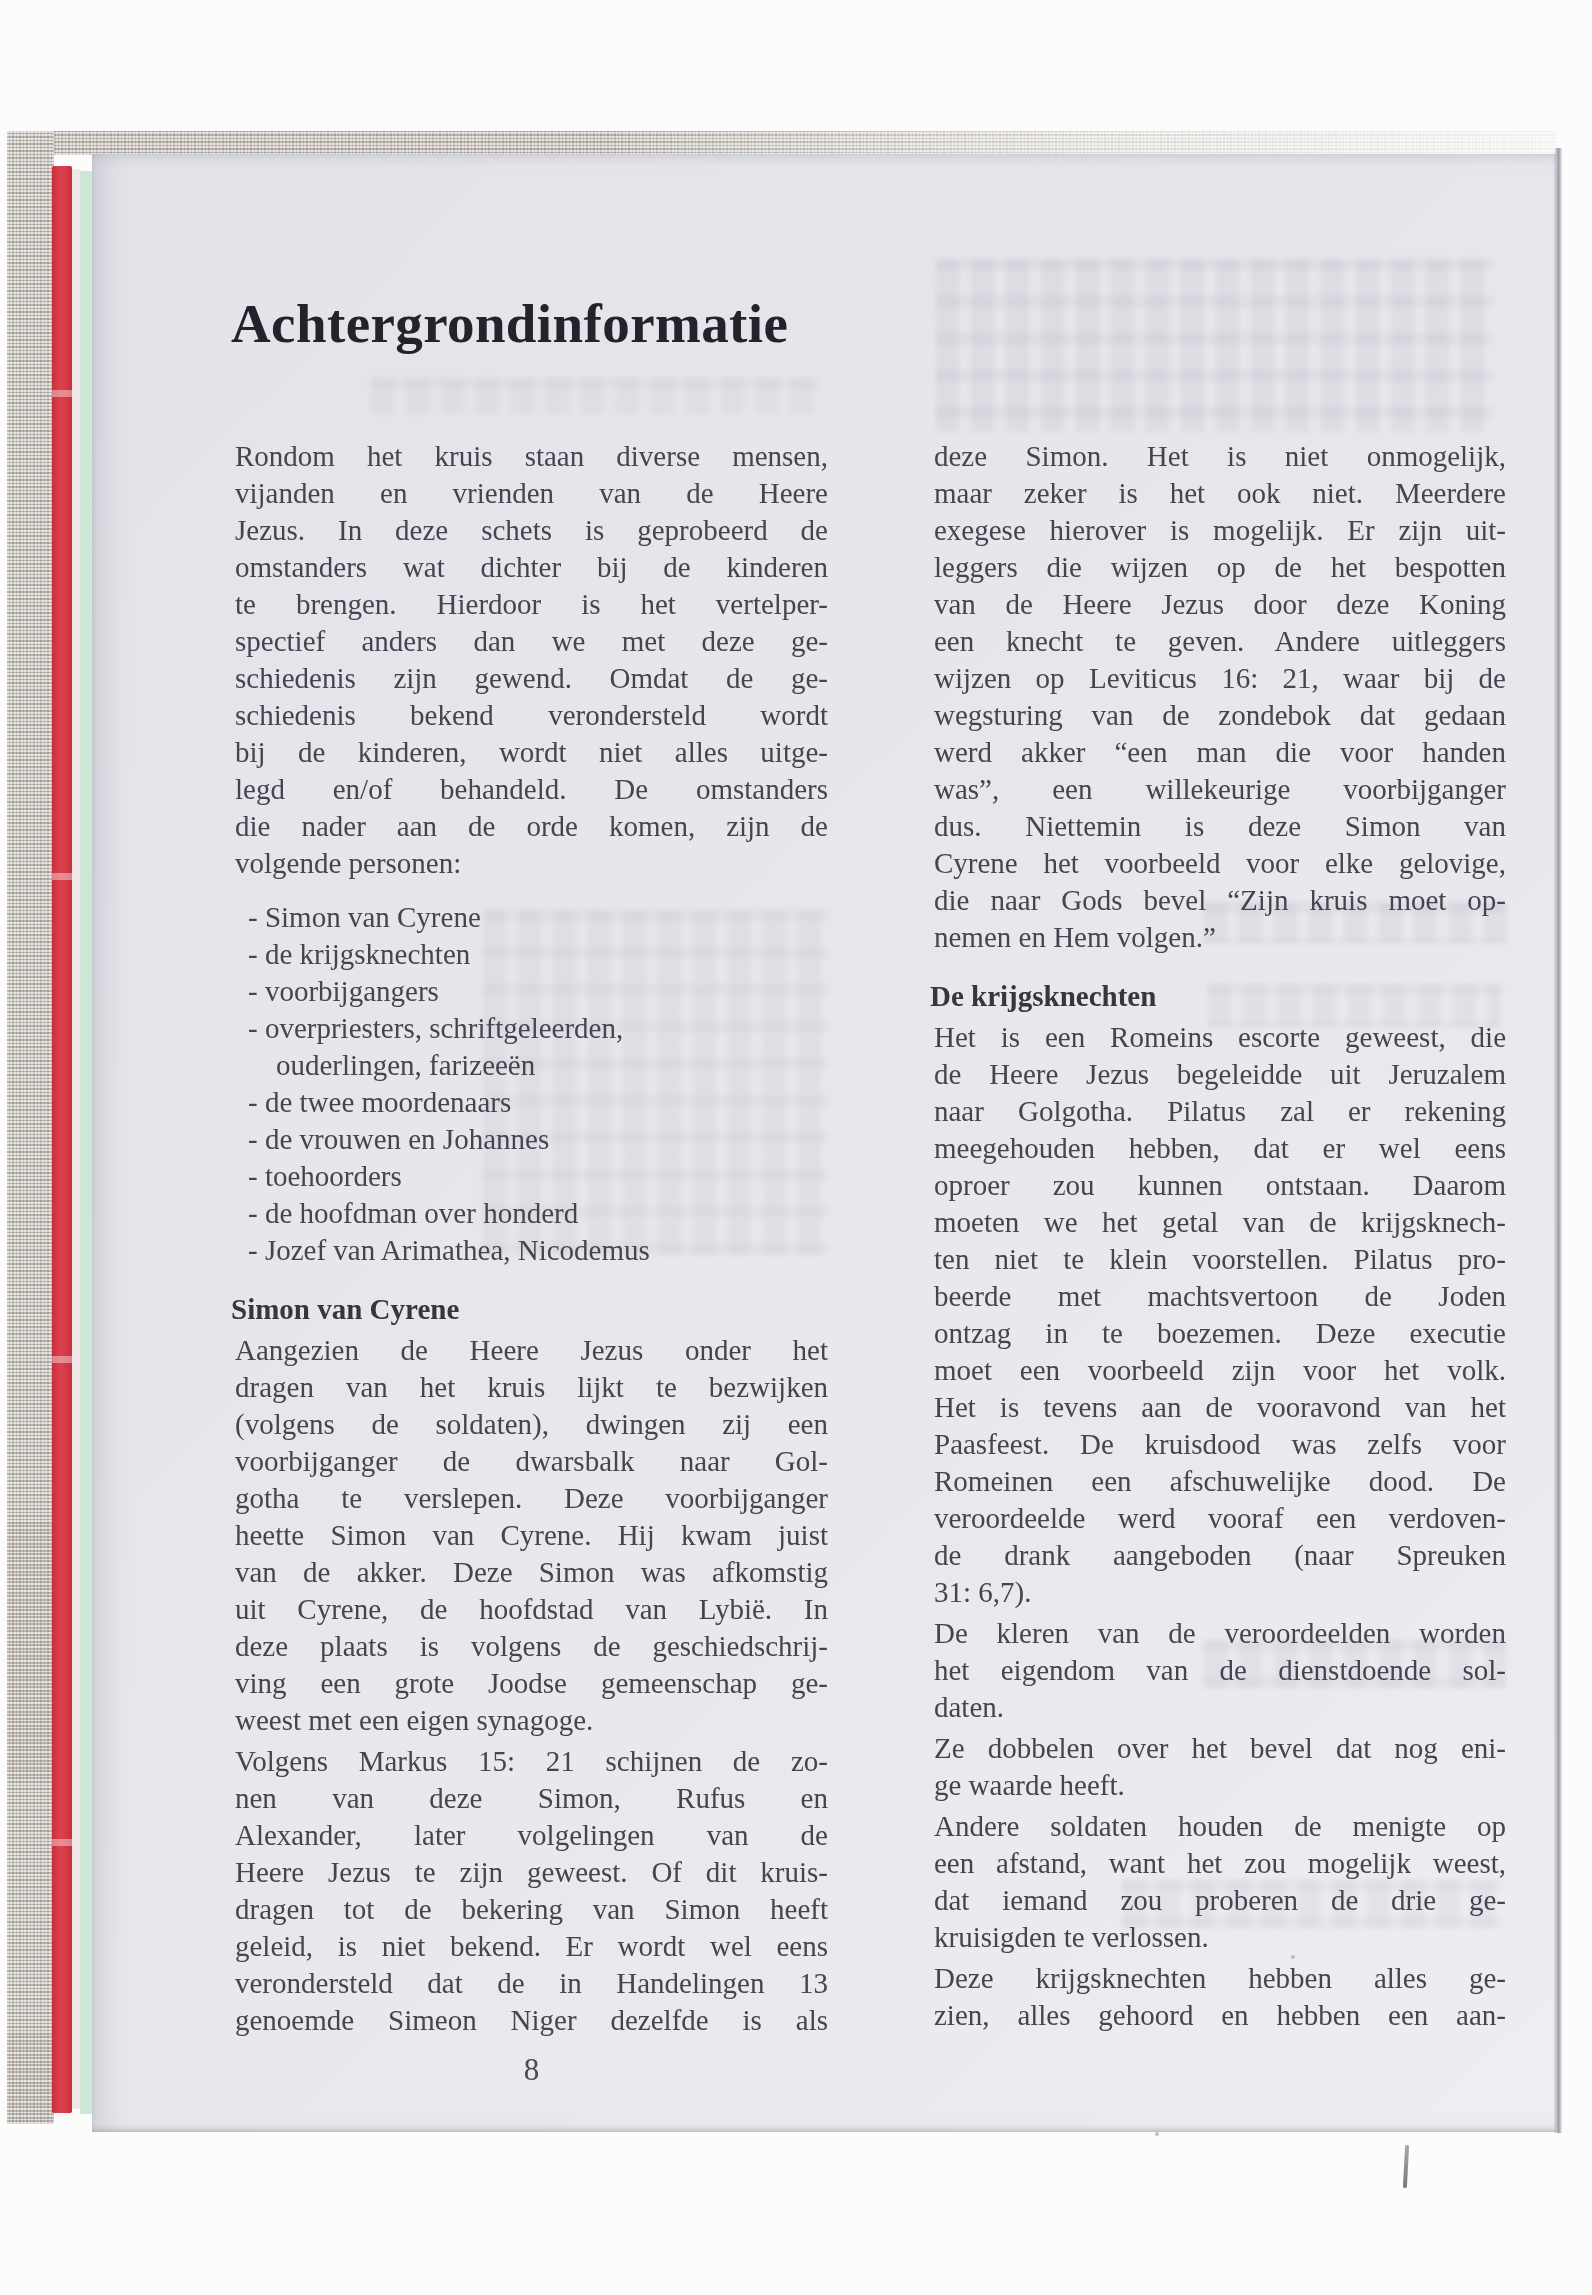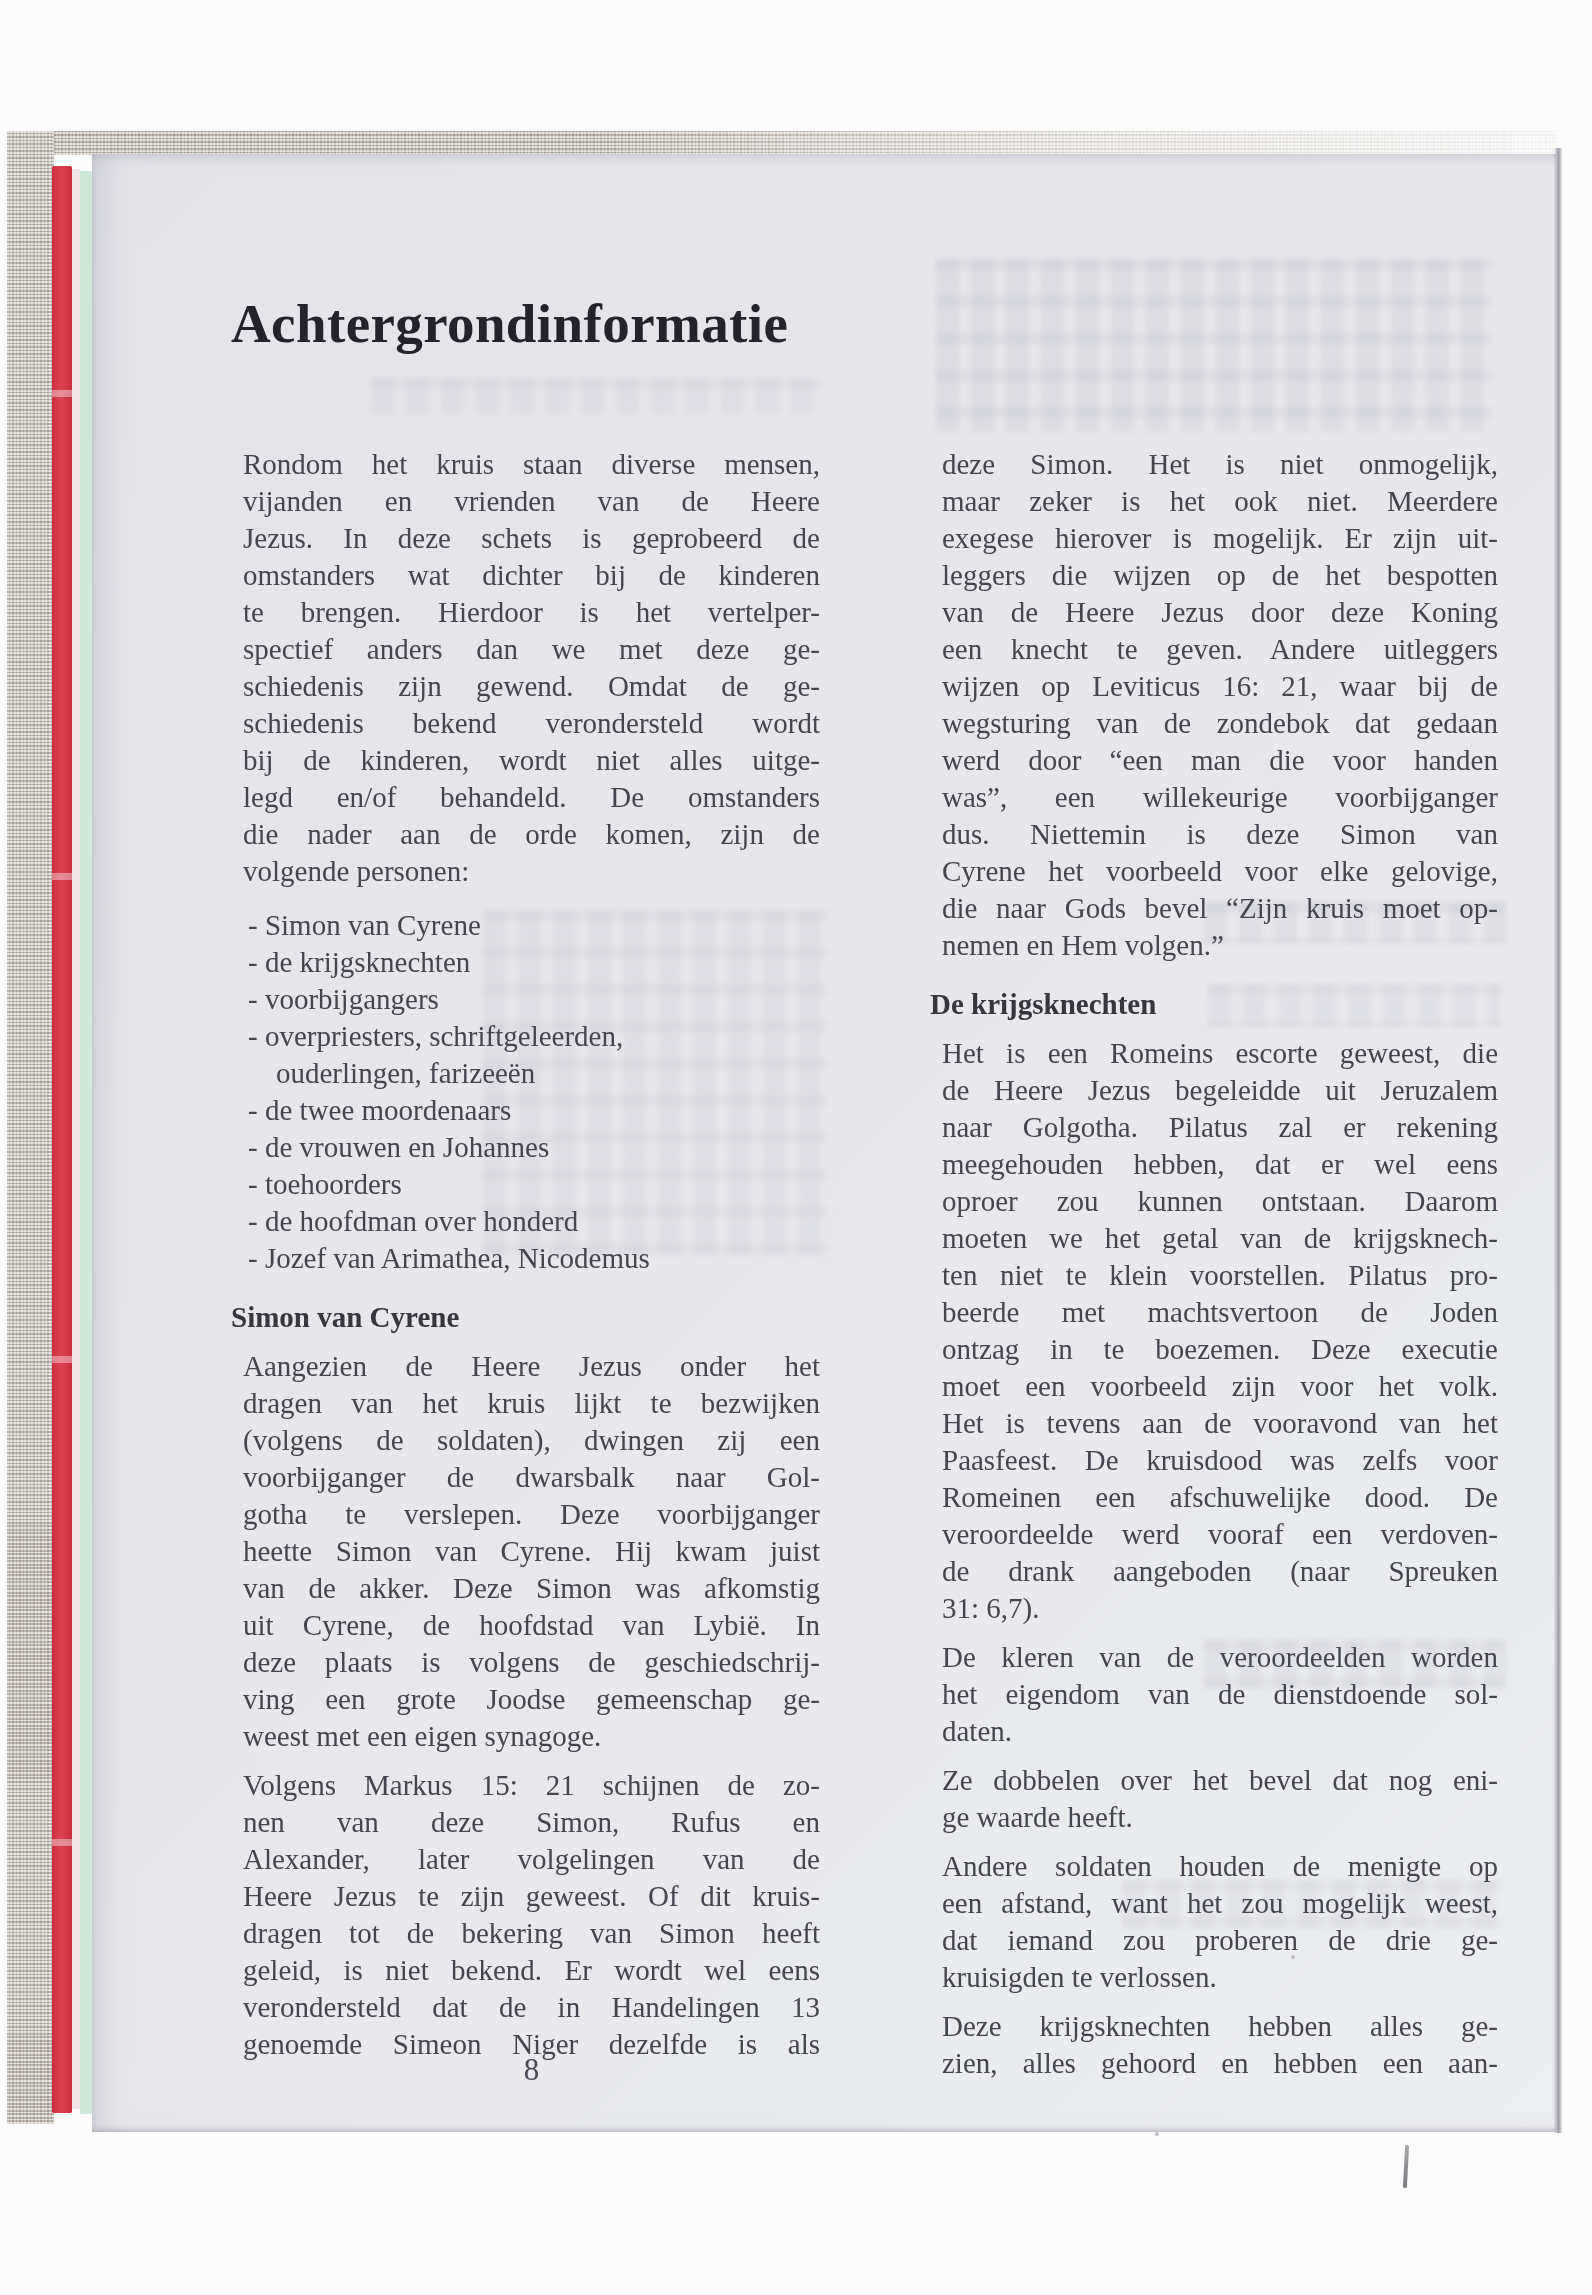--- a/index.html
+++ b/index.html
@@ -47,21 +47,21 @@
     background:linear-gradient(90deg, rgba(140,140,152,0), rgba(125,125,138,.78) 55%, rgba(200,200,206,.35));
   }
   
   .title{
     position:absolute;left:231px;top:292px;width:656px;
     font-size:55px;font-weight:bold;color:#23232b;letter-spacing:0.4px;
   }
   .col{position:absolute;top:434px;font-size:29px;line-height:37px;color:#45454f;}
   .col-left{left:231px;width:601px;}
   .col-right{left:930px;width:580px;}
-  .para{margin:12px;}
+  .para{margin:4px;}
   .line{text-align:justify;text-align-last:justify;text-justify:inter-word;white-space:normal;}
   .line.last{text-align-last:left;}
   .heading{font-weight:bold;margin-top:22.4px;color:#36363e;}
   .list{margin:17px;}
   .li-first{padding-left:0;}
   .li-cont{padding-left:28px;}
   .page-number{
     position:absolute;left:231px;top:2052px;width:601px;
     text-align:center;font-size:31px;color:#4a4a56;
   }
@@ -179,21 +179,21 @@
   <div class="col col-right">
       <div class="para">
         <div class="line">deze Simon. Het is niet onmogelijk,</div>
         <div class="line">maar zeker is het ook niet. Meerdere</div>
         <div class="line">exegese hierover is mogelijk. Er zijn uit-</div>
         <div class="line">leggers die wijzen op de het bespotten</div>
         <div class="line">van de Heere Jezus door deze Koning</div>
         <div class="line">een knecht te geven. Andere uitleggers</div>
         <div class="line">wijzen op Leviticus 16: 21, waar bij de</div>
         <div class="line">wegsturing van de zondebok dat gedaan</div>
-        <div class="line">werd door “een man die voor handen</div>
+        <div class="line">werd akker “een man die voor handen</div>
         <div class="line">was”, een willekeurige voorbijganger</div>
         <div class="line">dus. Niettemin is deze Simon van</div>
         <div class="line">Cyrene het voorbeeld voor elke gelovige,</div>
         <div class="line">die naar Gods bevel “Zijn kruis moet op-</div>
         <div class="line last">nemen en Hem volgen.”</div>
       </div>
       <div class="heading">De krijgsknechten</div>
       <div class="para">
         <div class="line">Het is een Romeins escorte geweest, die</div>
         <div class="line">de Heere Jezus begeleidde uit Jeruzalem</div>

